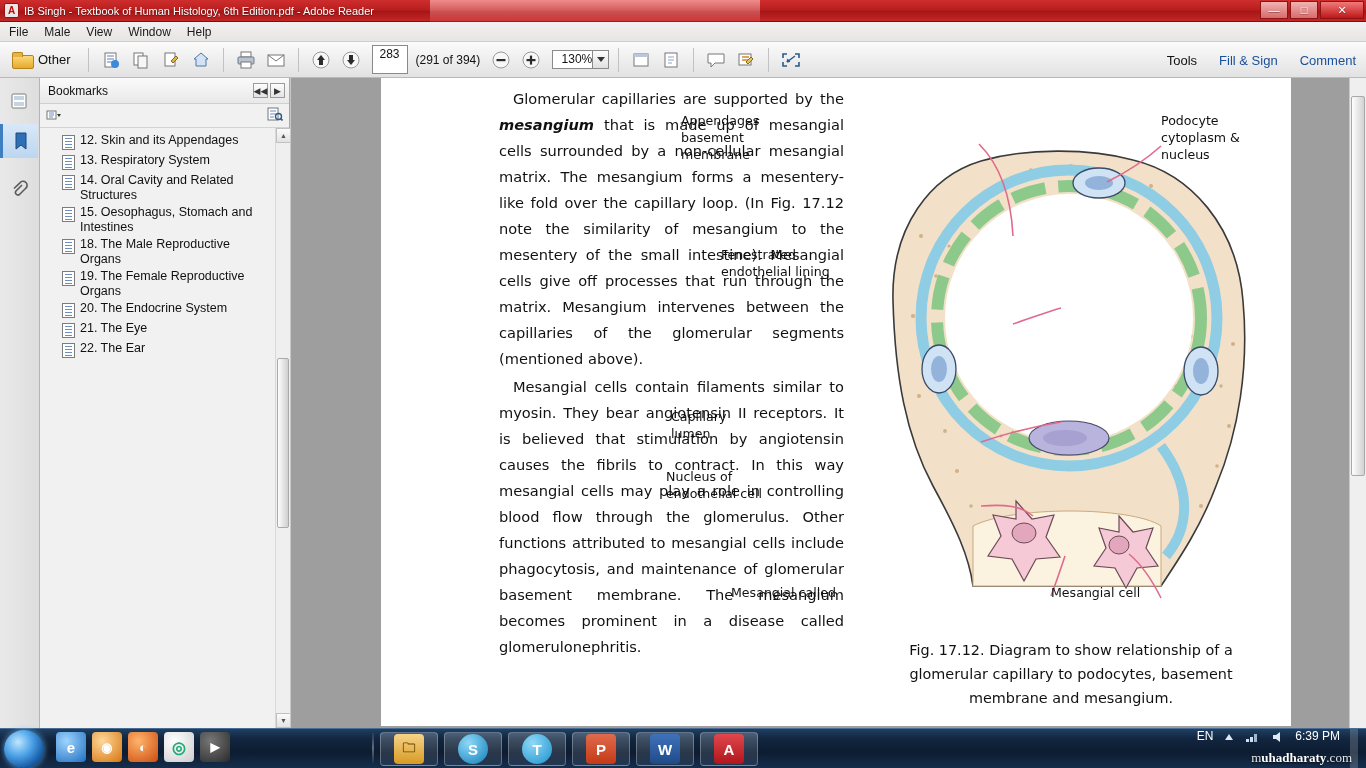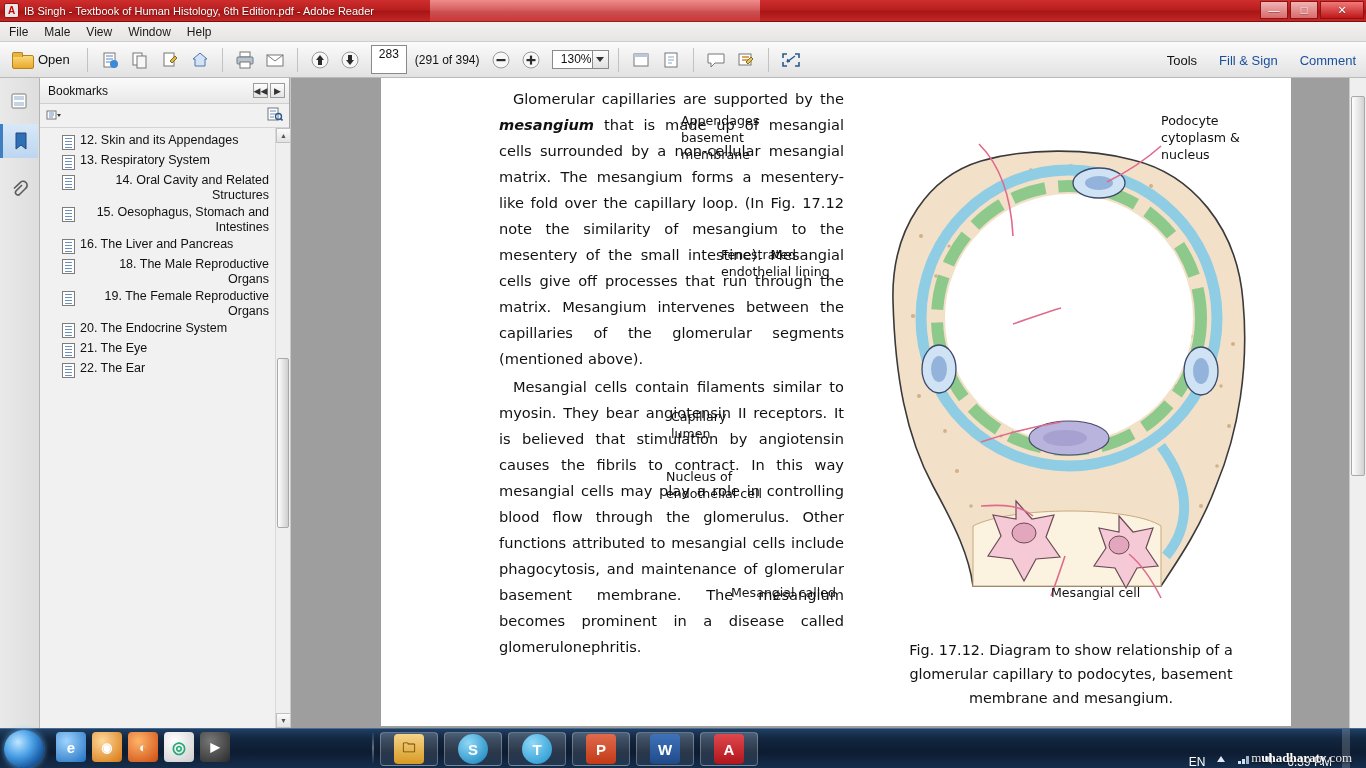--- a/index.html
+++ b/index.html
@@ -192,21 +192,21 @@
   .bm-thumb {
     position: absolute; left: 1px; top: 230px; width: 12px; height: 170px;
     background: linear-gradient(to right, #fdfdfd, #cfcfcf);
     border: 1px solid #a9a9a9; border-radius: 2px;
   }
   .bm-items {
     position: absolute; left: 0; top: 0; width: 233px; padding-top: 0px;
   }
   .bm-row {
     display: flex; align-items: flex-start; gap: 5px;
-    padding: 1px 4px 1px 22px; min-height: 20px; text-align: right;
+    padding: 1px 4px 1px 22px; min-height: 20px;
   }
   .bm-row.selected { background: #d6d6d6; }
   .bm-ico {
     flex: 0 0 auto; width: 13px; height: 15px; margin-top: 2px;
     background: #fff; border: 1px solid #7c7c7c; position: relative;
   }
   .bm-ico::after {
     content: ""; position: absolute; left: 2px; top: 2px; right: 2px;
     height: 1px; background: #6d8fc0;
     box-shadow: 0 3px 0 #6d8fc0, 0 6px 0 #6d8fc0, 0 9px 0 #6d8fc0;
@@ -294,21 +294,21 @@
     position: absolute; left: 380px; top: 3px; display: flex; gap: 6px; align-items: center;
   }
   .task-btn {
     width: 58px; height: 34px; border-radius: 4px;
     background: linear-gradient(to bottom, rgba(255,255,255,.22), rgba(255,255,255,.06));
     border: 1px solid rgba(255,255,255,.28);
     display: flex; align-items: center; justify-content: center;
   }
   .tray {
     position: absolute; right: 0; top: 0; height: 40px;
-    display: flex; align-items: flex-end; gap: 10px; padding-right: 16px;
+    display: flex; align-items: flex-start; gap: 10px; padding-right: 8px;
   }
   .tray-lang { color: #fff; font-size: 12px; }
   .tray-clock {
     color: #fff; font-size: 12px; text-align: center; line-height: 14px;
   }
   .tray-edge {
     width: 8px; height: 40px; background: rgba(255,255,255,.18);
   }
   .watermark {
     position: absolute; right: 14px; bottom: 2px;
@@ -339,21 +339,21 @@
     <div class="menu-item">File</div>
     <div class="menu-item">Male</div>
     <div class="menu-item">View</div>
     <div class="menu-item">Window</div>
     <div class="menu-item">Help</div>
   </div>
 
   <div class="toolbar">
     <div class="tb-open">
       <span class="folder-icon"></span>
-      <span class="tb-open-label">Open</span>
+      <span class="tb-open-label">Other</span>
     </div>
     <div class="tb-sep"></div>
 
     <div class="tb-btn">
       <svg width="18" height="18" viewBox="0 0 18 18">
           <rect x="3" y="2" width="11" height="14" fill="#fff" stroke="#777"></rect>
           <path d="M5 5h7M5 8h7M5 11h5" stroke="#5b84bd" stroke-width="1.2"></path>
           <circle cx="13" cy="13" r="4" fill="#3b8ad9"></circle>
         </svg>
     </div>
@@ -535,24 +535,20 @@
             <span class="bm-ico"></span>
             <span class="bm-label">13. Respiratory System</span>
           </div>
           <div class="bm-row">
             <span class="bm-ico"></span>
             <span class="bm-label">14. Oral Cavity and Related Structures</span>
           </div>
           <div class="bm-row">
             <span class="bm-ico"></span>
             <span class="bm-label">15. Oesophagus, Stomach and Intestines</span>
-          </div>
-          <div class="bm-row">
-            <span class="bm-ico"></span>
-            <span class="bm-label">16. The Liver and Pancreas</span>
           </div>
           <div class="bm-row">
             <span class="bm-ico"></span>
             <span class="bm-label">18. The Male Reproductive Organs</span>
           </div>
           <div class="bm-row">
             <span class="bm-ico"></span>
             <span class="bm-label">19. The Female Reproductive Organs</span>
           </div>
           <div class="bm-row">

